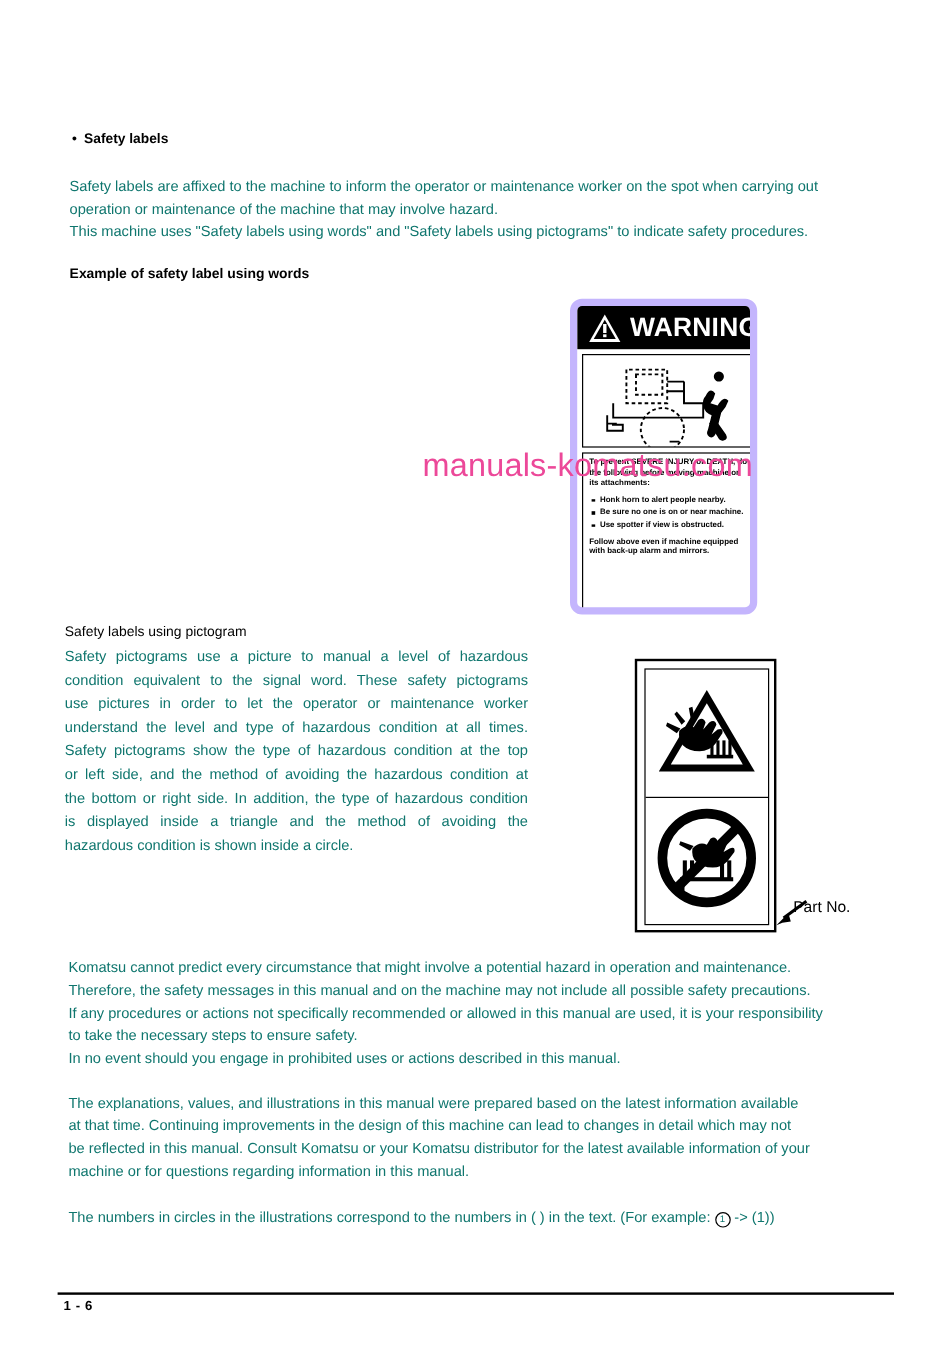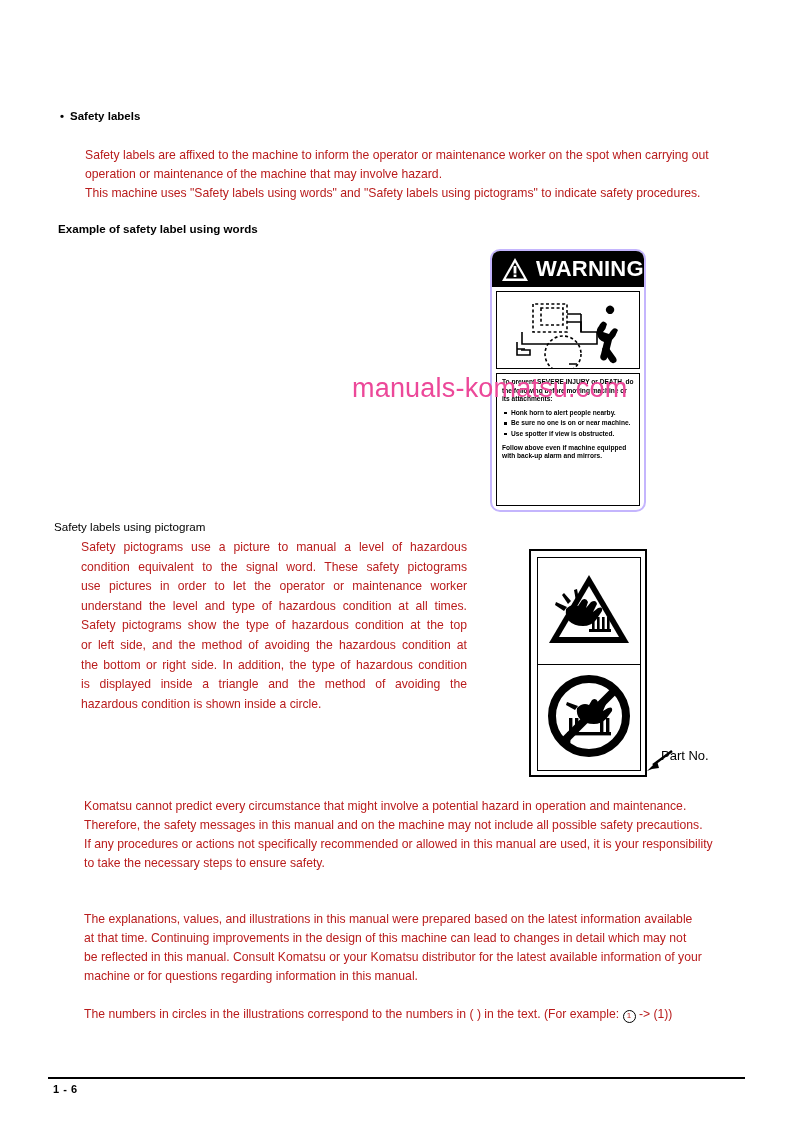--- a/index.html
+++ b/index.html
@@ -66,22 +66,21 @@
   }
   .bullet-head .dot {
     display: inline-block;
     width: 10px;
   }
 
   .para {
     position: absolute;
     font-size: 12.2px;
     line-height: 19px;
-    color: #b91c1c;
-    margin-left: 27px;
+    color: #0f766e;
   }
 
   .p-intro {
     left: 58px;
     top: 146px;
     width: 665px;
   }
   .p-intro .ln { display: block; white-space: nowrap; }
 
   .sub-head {
@@ -165,25 +164,25 @@
     left: 53px;
     top: 1083px;
     font-size: 11px;
     font-weight: bold;
     letter-spacing: 0.5px;
   }
 
   
   .warn-decal {
     position: absolute;
-    left: 490px;
+    left: 475px;
     top: 249px;
     width: 156px;
     height: 263px;
-    border: 2px solid #c4b5fd;
+    border: 6px solid #c4b5fd;
     border-radius: 10px;
     background: #fff;
     box-sizing: border-box;
     overflow: hidden;
     text-decoration: underline;
   }
   .warn-banner {
     position: absolute;
     left: 0; top: 0;
     width: 100%;
@@ -463,20 +462,21 @@
   </span>
   <div class="partno-label">Part No.</div>
 
   <div class="watermark">manuals-komatsu.com</div>
 
   <div class="para p-komatsu">
     <span class="ln">Komatsu cannot predict every circumstance that might involve a potential hazard in operation and maintenance.</span>
     <span class="ln">Therefore, the safety messages in this manual and on the machine may not include all possible safety precautions.</span>
     <span class="ln">If any procedures or actions not specifically recommended or allowed in this manual are used, it is your responsibility</span>
     <span class="ln">to take the necessary steps to ensure safety.</span>
+    <span class="ln">In no event should you engage in prohibited uses or actions described in this manual.</span>
   </div>
 
   <div class="para p-expl">
     <span class="ln">The explanations, values, and illustrations in this manual were prepared based on the latest information available</span>
     <span class="ln">at that time.  Continuing  improvements  in the design of this machine can lead to changes in detail which may not</span>
     <span class="ln">be reflected in this manual.  Consult Komatsu or your Komatsu distributor for the latest available information of your</span>
     <span class="ln">machine or for  questions  regarding information in this manual.</span>
   </div>
 
   <div class="para p-numbers">

